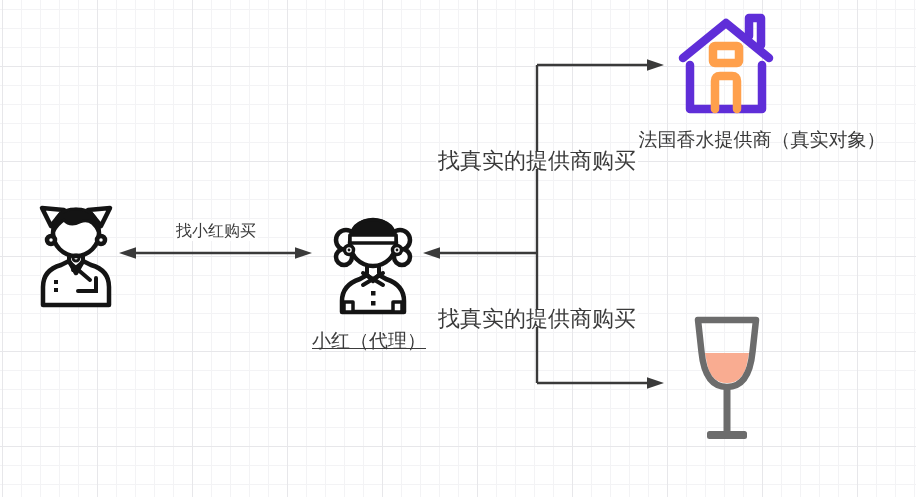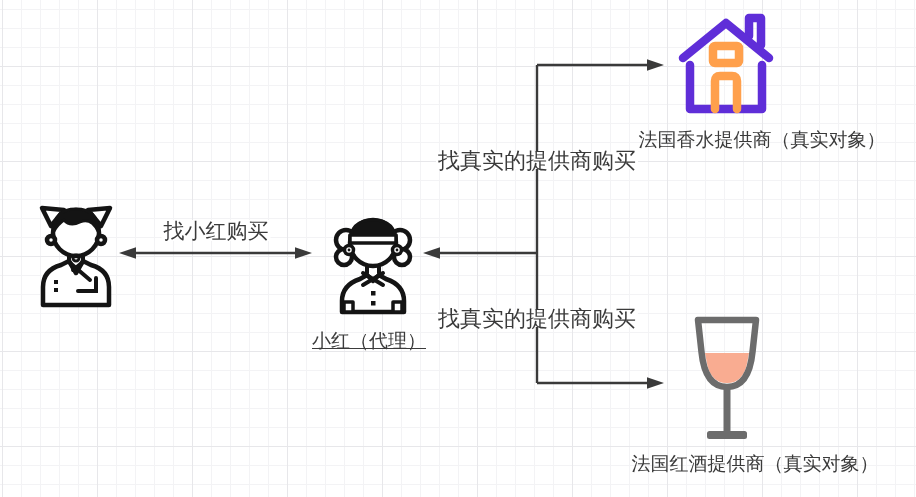--- a/index.html
+++ b/index.html
@@ -15,21 +15,21 @@
   }
   .abs{position:absolute;}
   .node-label{
     position:absolute;transform:translateX(-50%);white-space:nowrap;
     font-size:19px;line-height:23px;color:var(--text,#3b3b3b);
   }
   .edge-label{
     position:absolute;transform:translateX(-50%);white-space:nowrap;
     background:#ffffff;padding:0 2px;color:var(--text,#3b3b3b);
   }
-  .edge-label.big{font-size:21px;line-height:21px;}
+  .edge-label.big{font-size:16px;line-height:21px;}
   .edge-label.small{font-size:22px;line-height:17px;}
   svg{display:block;overflow:visible;}
 </style>
 </head>
 <body>
 
 <div class="canvas">
 
   <svg class="abs" style="left:0;top:0;" width="916" height="497" viewBox="0 0 916 497">
     <g style="stroke:var(--line,#3a3a3a);" stroke-width="2.4" fill="none">
@@ -116,19 +116,18 @@
   <div class="node-label" style="left:762px;top:128px;">法国香水提供商（真实对象）</div>
 
   <svg class="abs" style="left:694px;top:316px;" width="66" height="130" viewBox="0 0 66 130">
     <path d="M11 37 H55 L53.5 45 Q50 67 33 67 Q16 67 12.5 45 Z" style="fill:var(--wine_fill,#f9ac91);" stroke="none"></path>
     <path d="M4 4 H62 L58.5 36 Q55 71 33 71 Q11 71 7.5 36 Z" style="stroke:var(--glass_gray,#6c6c6c);" stroke-width="6.5" fill="none" stroke-linejoin="round"></path>
     <g style="fill:var(--glass_gray,#6c6c6c);">
       <rect x="29.5" y="71" width="7" height="46"></rect>
       <rect x="13" y="115" width="40" height="8" rx="2.5"></rect>
     </g>
   </svg>
-  <div class="node-label" style="left:755px;top:452px;">法国红酒提供商（真实对象）</div>
 
   <div class="edge-label big" style="left:216px;top:220px;">找小红购买</div>
   <div class="edge-label small" style="left:537px;top:152px;">找真实的提供商购买</div>
   <div class="edge-label small" style="left:537px;top:310px;">找真实的提供商购买</div>
 
 </div>
 
 </body></html>

